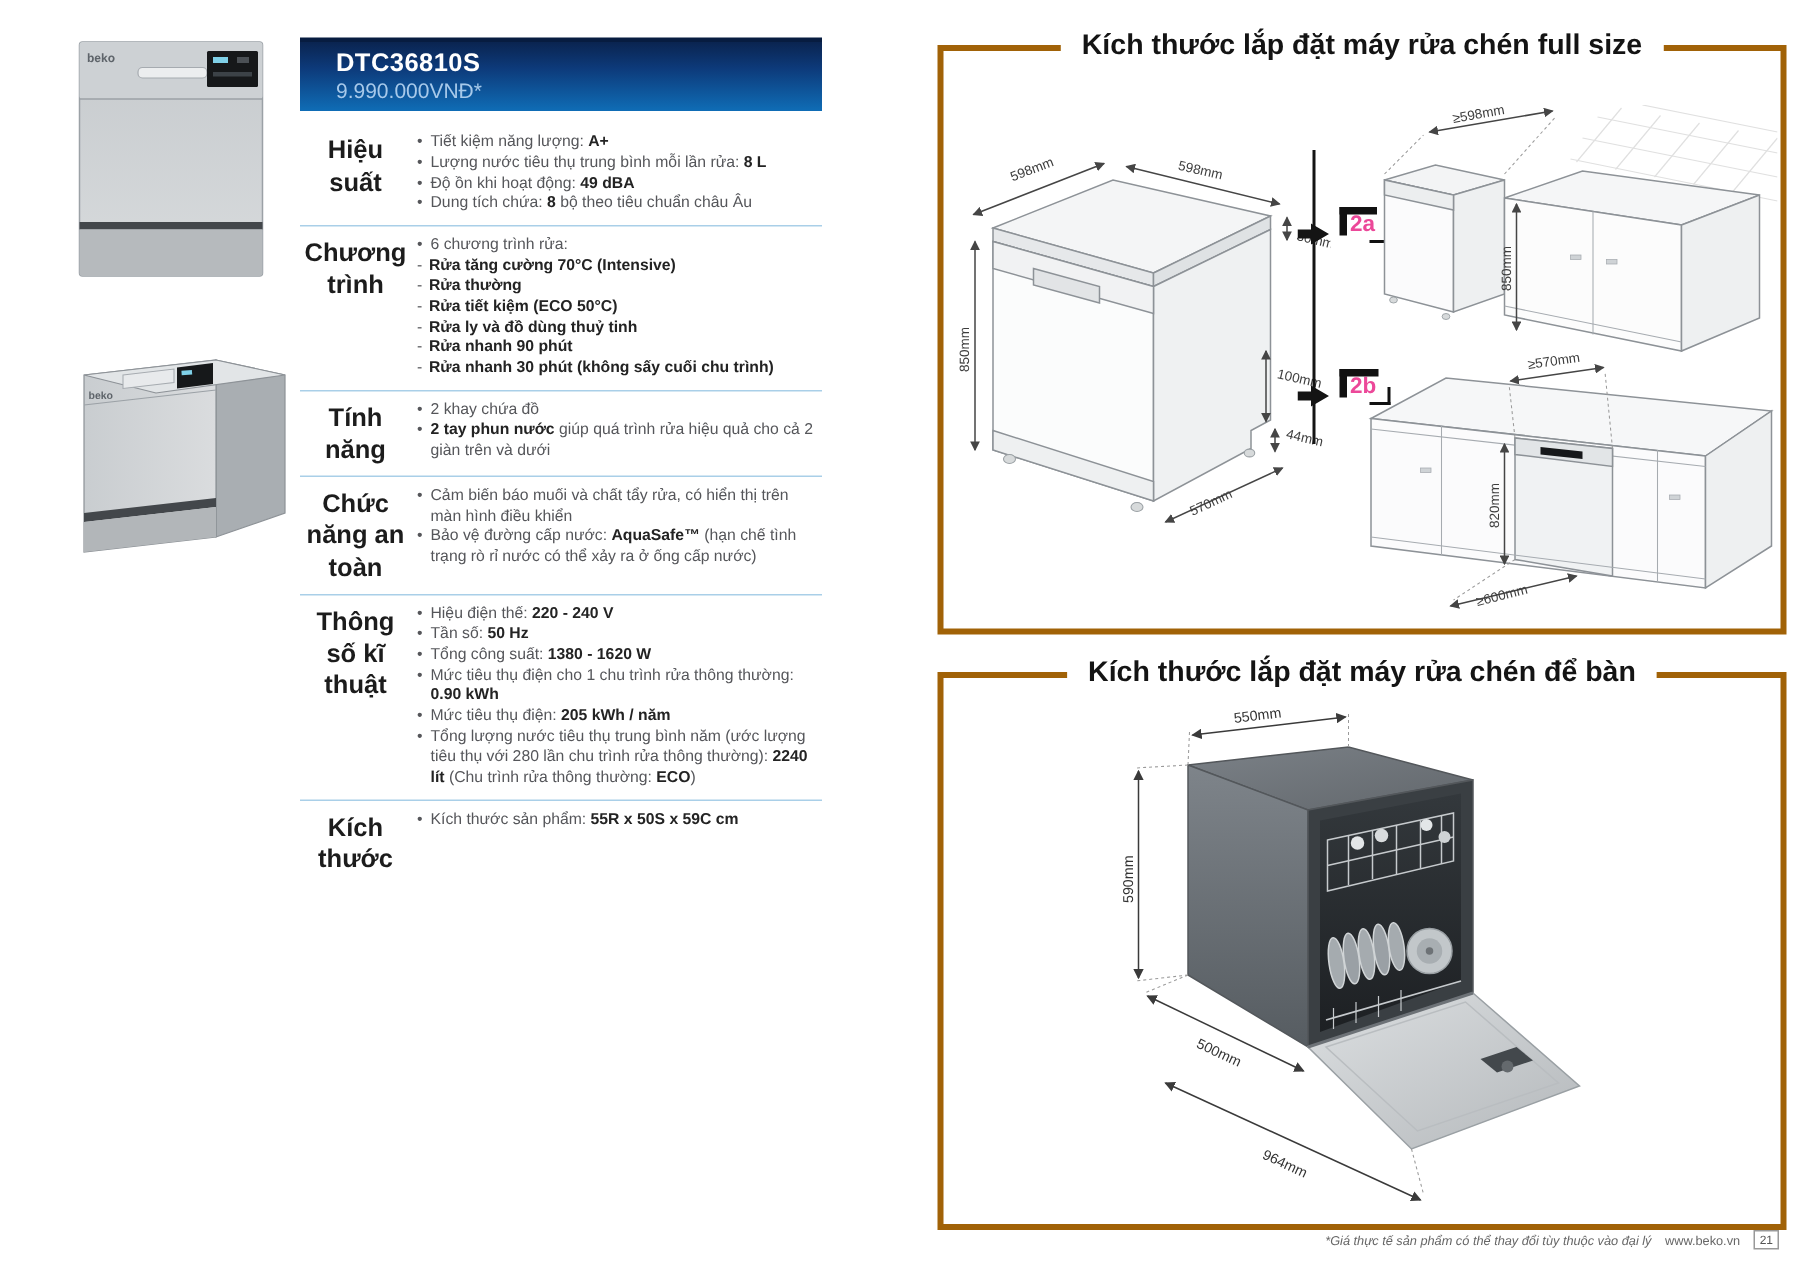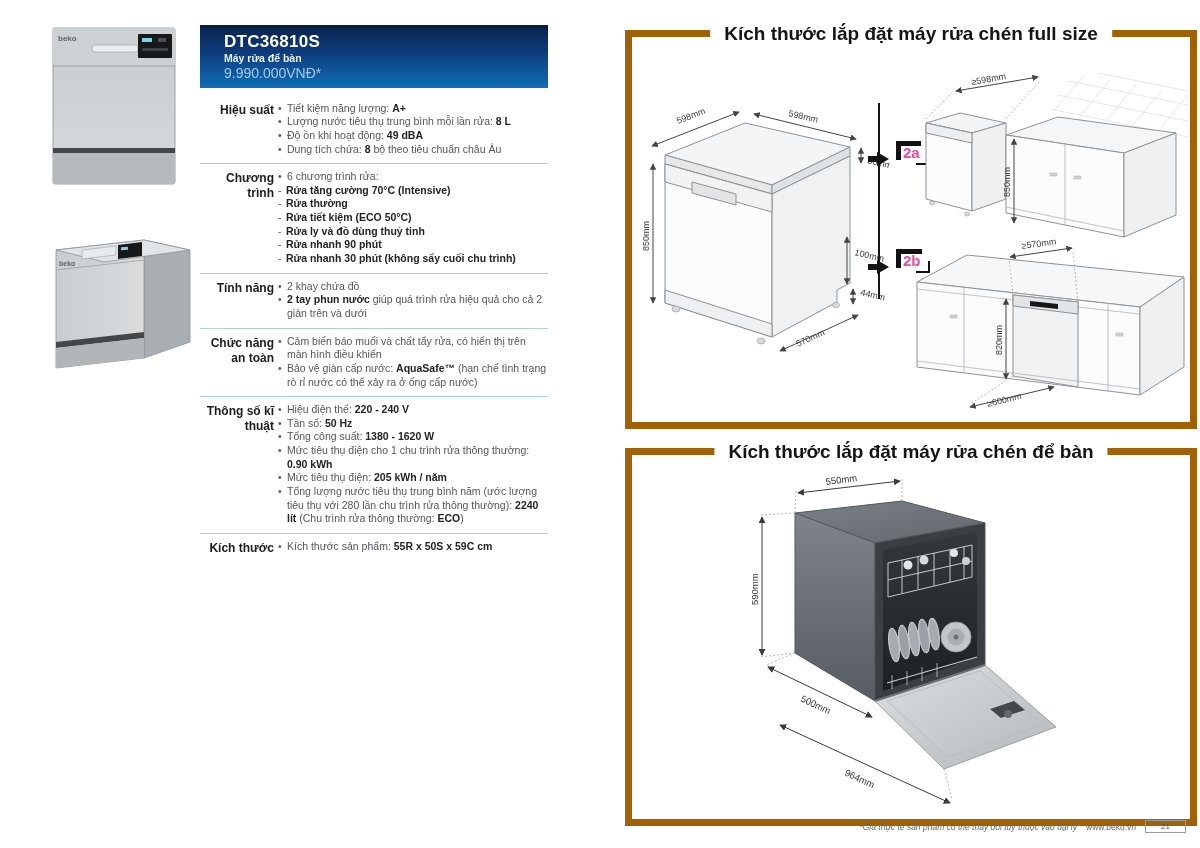--- a/index.html
+++ b/index.html
@@ -14,49 +14,49 @@
   
   #spec{position:absolute;left:200px;top:25px;width:348px;}
   .spec-header{background:linear-gradient(180deg,#0a2450 0%,#0d3a7a 38%,#0f6db6 100%);
     color:#fff;padding:5px 10px 6px 24px;border-top:3px solid #071c40;}
   .spec-header .model{font-size:17px;font-weight:bold;letter-spacing:.3px;line-height:1.1;}
   .spec-header .ptype{font-size:10.5px;font-weight:bold;color:#e8f1fa;line-height:1.25;}
   .spec-header .price{font-size:14px;color:#a7c9ea;line-height:1.2;}
   #spec-table{margin-top:8px;}
   .spec-section{display:flex;padding:6px 0 7px 0;border-bottom:1px solid #a9cfe8;}
   .spec-section:last-child{border-bottom:none;}
-  .spec-label{width:74px;flex:none;text-align:right;font-weight:bold;font-size:12px;color:#1c1c1c;line-height:1.25;padding-top:1px;}
+  .spec-label{width:74px;flex:none;text-align:center;font-weight:bold;font-size:17px;color:#1c1c1c;line-height:1.25;padding-top:1px;}
   .spec-content{flex:1;padding-left:4px;font-size:10.5px;color:#55565a;}
   .spec-row{display:flex;line-height:1.3;}
   .spec-row .bullet{width:9px;flex:none;}
   .spec-row b{color:#232323;}
   .spec-row.dash .bullet{width:8px;}
 
   
-  .dbox{position:absolute;border:7px solid #a16207;background:#fff;}
+  .dbox{position:absolute;border:4px solid #a16207;background:#fff;}
   #box1{left:625px;top:30px;width:558px;height:385px;}
   #box2{left:625px;top:448px;width:558px;height:364px;}
   .dbox-title{position:absolute;top:-14px;left:50%;transform:translateX(-50%);
     background:#fff;padding:0 14px;font-size:19px;font-weight:bold;color:#141414;white-space:nowrap;}
   .dsvg{position:absolute;}
 
   
   .vline{position:absolute;left:246px;top:66px;width:2px;height:196px;background:#141414;}
   .oarrow{position:absolute;width:22px;height:16px;}
   .badge{position:absolute;font-weight:bold;font-size:15px;color:#ec4899;padding:4px 9px 5px 7px;line-height:1;}
   .badge::before{content:"";position:absolute;left:0;top:0;width:62%;height:60%;
     border-left:5px solid #111;border-top:5px solid #111;}
   .badge::after{content:"";position:absolute;right:0;bottom:0;width:34%;height:42%;
     border-right:2px solid #111;border-bottom:2px solid #111;}
 
   
   #footer{position:absolute;top:820px;right:14px;display:flex;align-items:center;gap:9px;
     font-size:8.5px;color:#666;text-align:right;}
   #footer .note{font-style:italic;}
-  #footer .pagebox{border:1px solid #999;color:#555;font-size:8px;padding:1px 15px;font-style:normal;}
+  #footer .pagebox{border:1px solid #999;color:#555;font-size:8px;padding:1px 3px;font-style:normal;}
 
   
   .dim{stroke:#454545;stroke-width:1;fill:none;}
   .dimtxt{fill:#3d3d3d;font-size:9px;}
   .ldr{stroke:#9a9a9a;stroke-width:.7;stroke-dasharray:2 2;fill:none;}
   .mech{stroke:#8d9297;stroke-width:1;}
   .mechthin{stroke:#a6abb0;stroke-width:.7;fill:none;}
 </style>
 </head>
 <body>
@@ -98,21 +98,20 @@
     <path d="M74,19 L98,16 L98,30 L74,33 Z" fill="#16181a"></path>
     <rect x="77" y="21" width="7" height="3" fill="#7fd0e8" transform="rotate(-4 80 22)"></rect>
     <text x="15" y="40" font-size="7" font-weight="bold" fill="#5e646a">beko</text>
     <path d="M12,116 L100,106 L100,112 L12,122 Z" fill="#43474b"></path>
     <path d="M12,122 L100,112 L100,132 L12,142 Z" fill="#b2b6b9"></path>
   </svg>
 
   <div id="spec">
     <div class="spec-header">
       <div class="model">DTC36810S</div>
-      <div class="ptype">Máy rửa để bàn</div>
       <div class="price">9.990.000VNĐ*</div>
     </div>
     <div id="spec-table">
         <div class="spec-section">
           <div class="spec-label">Hiệu suất</div>
           <div class="spec-content">
             <div class="spec-row">
               <span class="bullet">•</span>
               <span class="rowtext"><span>Tiết kiệm năng lượng: </span><b>A+</b></span>
             </div>
@@ -178,21 +177,21 @@
         </div>
         <div class="spec-section">
           <div class="spec-label">Chức năng an toàn</div>
           <div class="spec-content">
             <div class="spec-row">
               <span class="bullet">•</span>
               <span class="rowtext"><span>Cảm biến báo muối và chất tẩy rửa, có hiển thị trên màn hình điều khiển</span></span>
             </div>
             <div class="spec-row">
               <span class="bullet">•</span>
-              <span class="rowtext"><span>Bảo vệ giàn cấp nước: </span><b>AquaSafe™</b><span> (hạn chế tình trạng rò rỉ nước có thể xảy ra ở ống cấp nước)</span></span>
+              <span class="rowtext"><span>Bảo vệ đường cấp nước: </span><b>AquaSafe™</b><span> (hạn chế tình trạng rò rỉ nước có thể xảy ra ở ống cấp nước)</span></span>
             </div>
           </div>
         </div>
         <div class="spec-section">
           <div class="spec-label">Thông số kĩ thuật</div>
           <div class="spec-content">
             <div class="spec-row">
               <span class="bullet">•</span>
               <span class="rowtext"><span>Hiệu điện thế: </span><b>220 - 240 V</b></span>
             </div>

